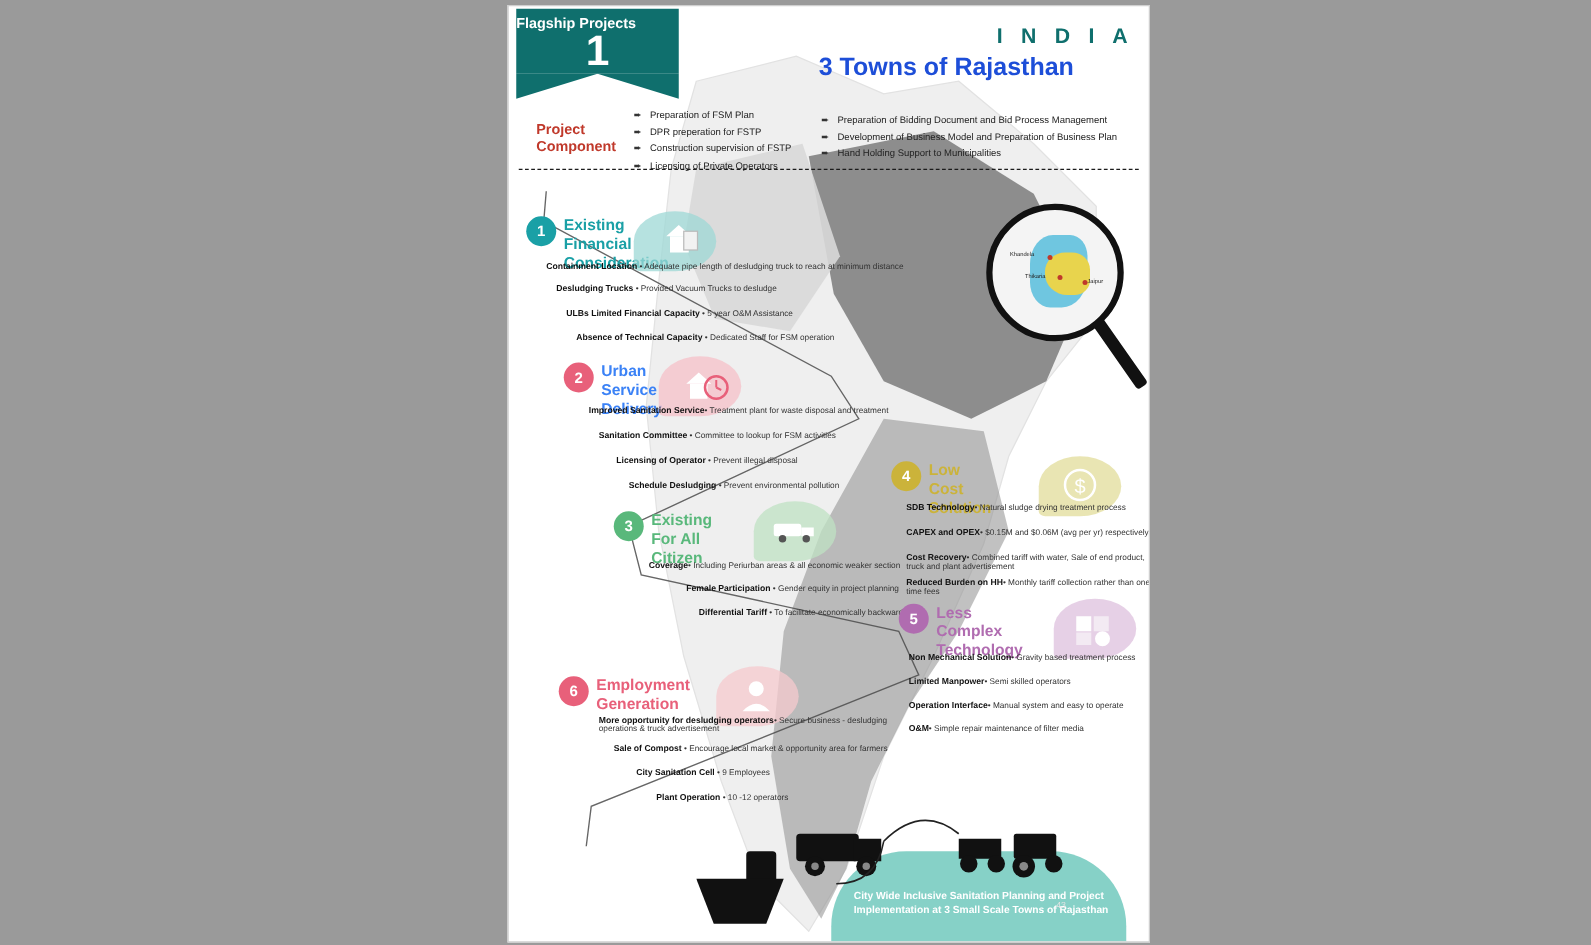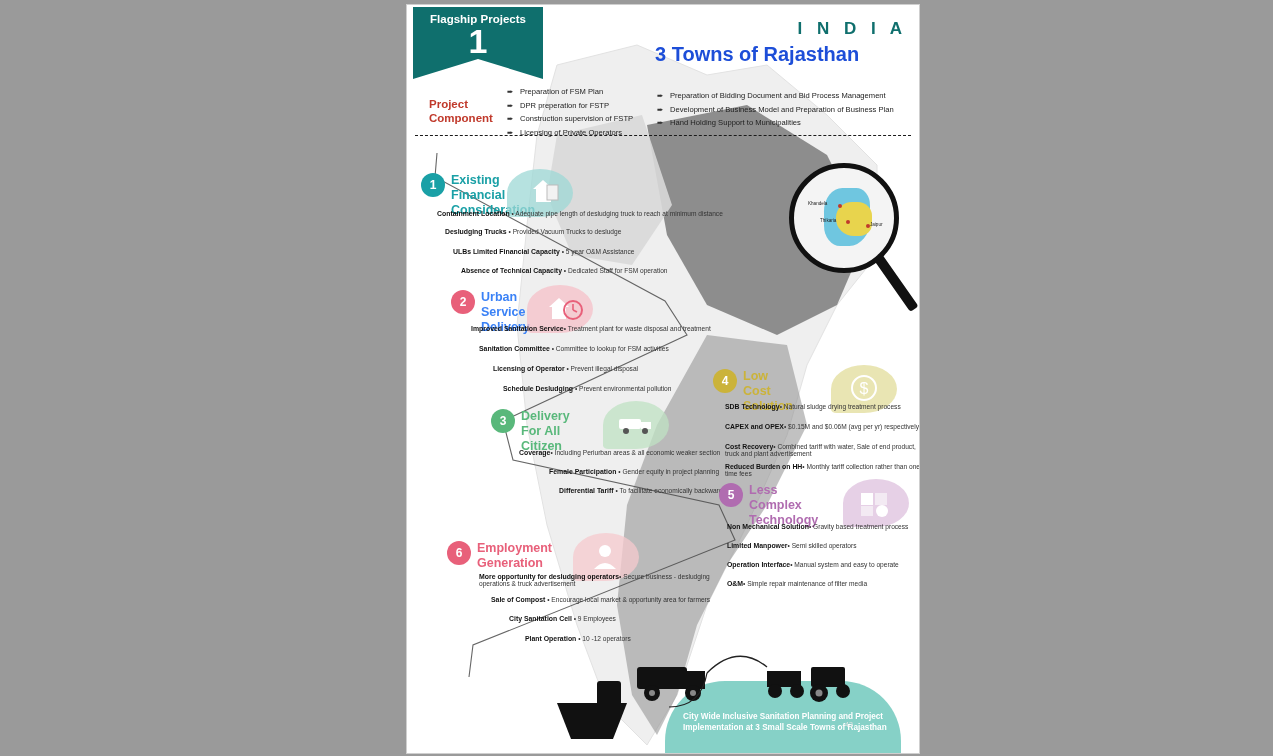--- a/index.html
+++ b/index.html
@@ -8,21 +8,21 @@
 
   
   .mapbg{position:absolute;left:0;top:0;width:512px;height:748px;}
   .mapbg svg{position:absolute;left:0;top:0;}
 
   
   .hdr{position:absolute;left:0;top:0;width:512px;height:72px;}
   .flagtab{position:absolute;left:6px;top:2px;width:130px;height:70px;}
   .flagtab .body{position:absolute;left:0;top:0;width:130px;height:52px;background:#0f6f6d;}
   .flagtab .point{position:absolute;left:0;top:52px;width:0;height:0;border-left:65px solid #0f6f6d;border-right:65px solid #0f6f6d;border-bottom:20px solid transparent;}
-  .flagtab .lbl{position:absolute;left:0;top:6px;width:130px;text-align:center;color:#ffffff;font-size:11.5px;font-weight:bold;}
+  .flagtab .lbl{position:absolute;left:0;top:6px;width:130px;text-align:left;color:#ffffff;font-size:11.5px;font-weight:bold;}
   .flagtab .num{position:absolute;left:0;top:17px;width:130px;text-align:center;color:#ffffff;font-size:34px;font-weight:bold;line-height:34px;}
   .h-t1{position:absolute;left:142px;top:12px;color:#e9e3c4;font-size:17.5px;font-weight:bold;letter-spacing:.2px;}
   .h-t2{position:absolute;left:248px;top:38px;color:#1d4ed8;font-size:20px;font-weight:bold;}
   .h-india{position:absolute;right:12px;top:14px;color:#0f6f6d;font-size:17px;font-weight:bold;letter-spacing:5px;}
 
   
   .pc-label{position:absolute;left:22px;top:92px;width:90px;text-align:left;color:#c0392b;font-size:11.5px;font-weight:bold;line-height:14px;}
   .pc-col{position:absolute;font-size:7.6px;color:#222;}
   .pc-col .row{position:relative;padding-left:13px;margin-bottom:4.5px;white-space:nowrap;}
   .pc-col .row .bul{position:absolute;left:0;top:0px;font-size:7.5px;color:#333;}
@@ -156,21 +156,21 @@
   <div class="bul-list">
     <div class="li" style="left:64px;top:320px;"><b>Improved Sanitation Service</b><span>• Treatment plant for waste disposal and treatment</span></div>
     <div class="li" style="left:72px;top:340px;"><b>Sanitation Committee</b> <span>• Committee to lookup for FSM activities</span></div>
     <div class="li" style="left:86px;top:360px;"><b>Licensing of Operator</b> <span>• Prevent illegal disposal</span></div>
     <div class="li" style="left:96px;top:380px;"><b>Schedule Desludging</b> <span>• Prevent environmental pollution</span></div>
   </div>
 
   <div class="sec" style="left:84px;top:404px;">
     <div class="circ" style="background:#59b87b;">3</div>
     <div class="ttl" style="color:#59b87b;">
-      <span>Delivery For All</span><br>
+      <span>Existing For All</span><br>
       <span>Citizen</span>
     </div>
   </div>
   <div class="leafic" style="left:196px;top:396px;background:#bfe2c3;"></div>
   <svg style="position:absolute;left:206px;top:406px;" width="48" height="28">
     <rect x="6" y="8" width="22" height="10" rx="2" fill="#ffffff"></rect>
       <rect x="28" y="11" width="10" height="7" fill="#ffffff"></rect>
     <circle cx="13" cy="20" r="3" fill="#555"></circle>
       <circle cx="32" cy="20" r="3" fill="#555"></circle>
   </svg>

